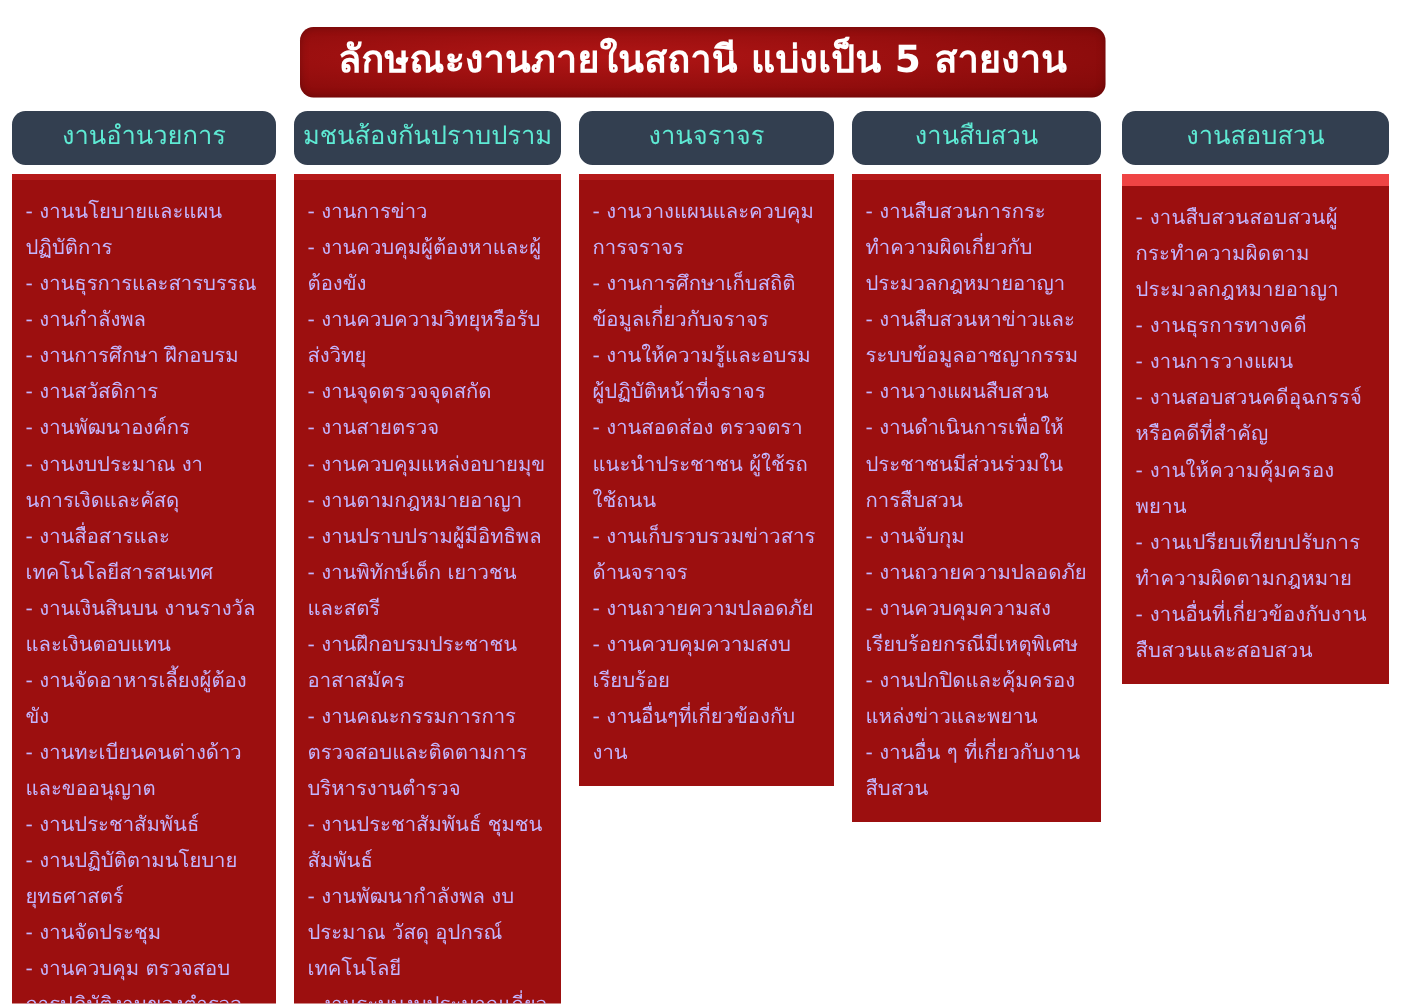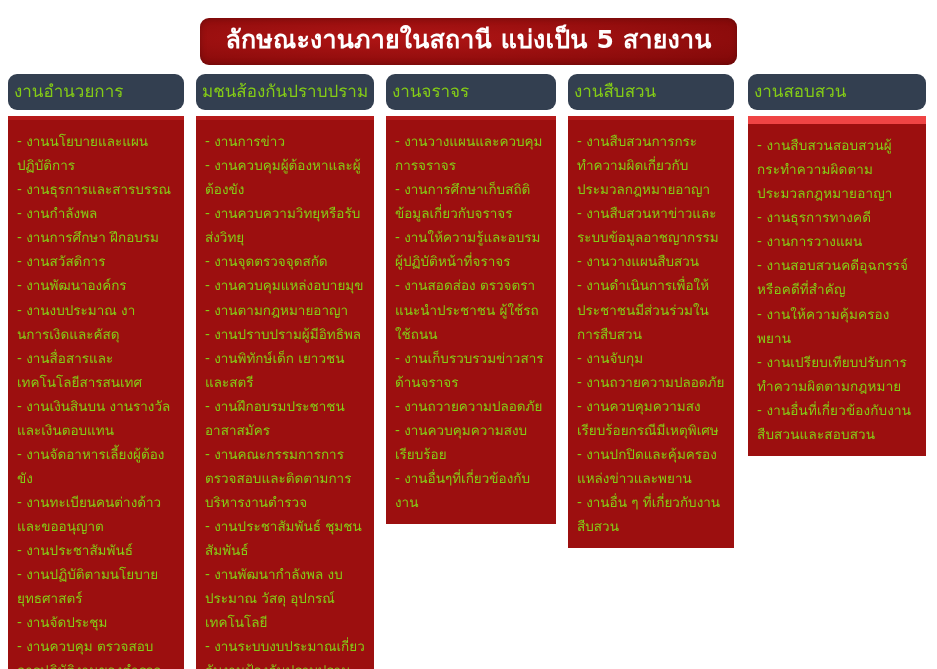--- a/index.html
+++ b/index.html
@@ -54,23 +54,23 @@
     box-sizing: border-box;
   }
   .col-0 { width: 190px; padding: 0 6px 0 8px; }
   .col-1 { width: 190px; padding: 0 6px 0 6px; }
   .col-2 { width: 182px; padding: 0 6px 0 6px; }
   .col-3 { width: 178px; padding: 0 6px 0 6px; }
   .col-4 { width: 190px; padding: 0 4px 0 8px; }
 
   .col-header {
     background: #333f50;
-    color: #84cc16;
+    color: #5eead4;
     border-radius: 9px;
-    text-align: left;
+    text-align: center;
     font-size: 17px;
     font-weight: normal;
     line-height: 1.2;
     padding: 7px 6px 9px 6px;
     margin-bottom: 6px;
     white-space: nowrap;
   }
   .col-2 .col-header,
   .col-3 .col-header { font-size: 17px; }
 
@@ -81,21 +81,21 @@
     padding: 9px 9px 10px 9px;
     box-sizing: border-box;
   }
   .col-4 .col-body { border-top: 8px solid #ef4444; }
 
   .item {
     font-size: 13.5px;
     line-height: 1.78;
     margin: 0;
     word-break: break-word;
-    color: #84cc16;
+    color: #c4b5fd;
   }
   .col-4 .item { letter-spacing: 0.15px; }
 </style>
 </head>
 <body>
 
 <div class="title-wrap">
   <div class="title-banner">ลักษณะงานภายในสถานี แบ่งเป็น 5 สายงาน</div>
 </div>
 
@@ -123,20 +123,21 @@
     </div>
   </div>
 
   <div class="column col-1">
     <div class="col-header">มชนส้องกันปราบปราม</div>
     <div class="col-body">
       <p class="item">- งานการข่าว</p>
       <p class="item">- งานควบคุมผู้ต้องหาและผู้ต้องขัง</p>
       <p class="item">- งานควบความวิทยุหรือรับส่งวิทยุ</p>
       <p class="item">- งานจุดตรวจจุดสกัด</p>
+      <p class="item">- งานสายตรวจ</p>
       <p class="item">- งานควบคุมแหล่งอบายมุข</p>
       <p class="item">- งานตามกฎหมายอาญา</p>
       <p class="item">- งานปราบปรามผู้มีอิทธิพล</p>
       <p class="item">- งานพิทักษ์เด็ก เยาวชน และสตรี</p>
       <p class="item">- งานฝึกอบรมประชาชนอาสาสมัคร</p>
       <p class="item">- งานคณะกรรมการการตรวจสอบและติดตามการบริหารงานตำรวจ</p>
       <p class="item">- งานประชาสัมพันธ์ ชุมชนสัมพันธ์</p>
       <p class="item">- งานพัฒนากำลังพล งบประมาณ วัสดุ อุปกรณ์ เทคโนโลยี</p>
       <p class="item">- งานระบบงบประมาณเกี่ยวกับงานป้องกันปราบปราม</p>
 

